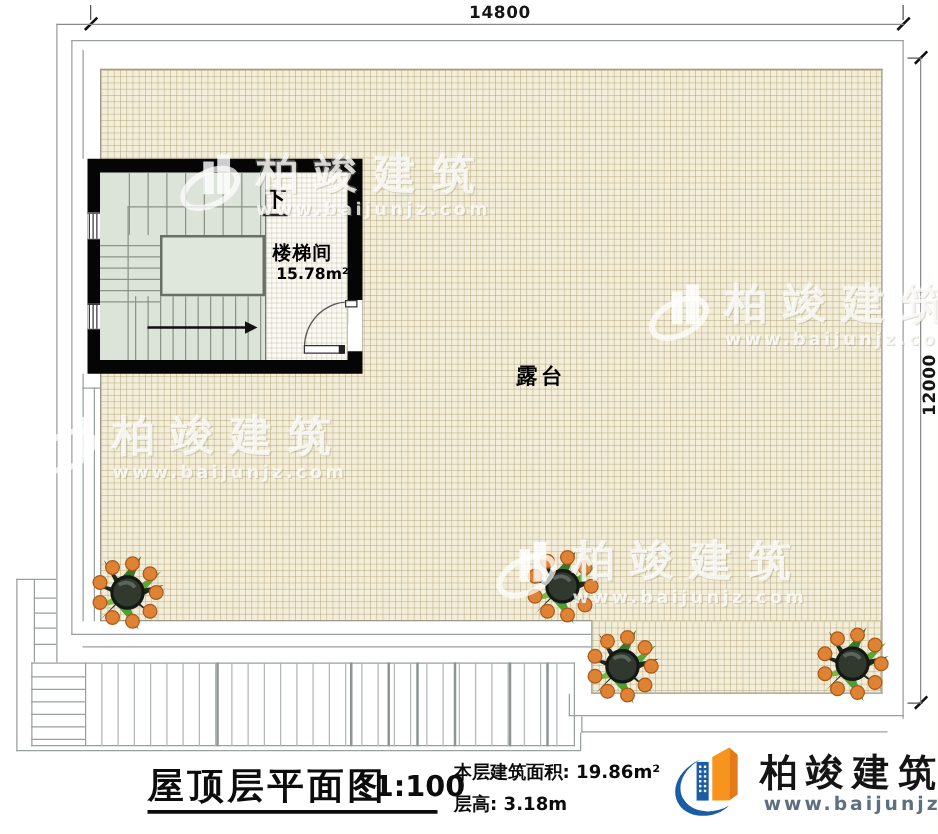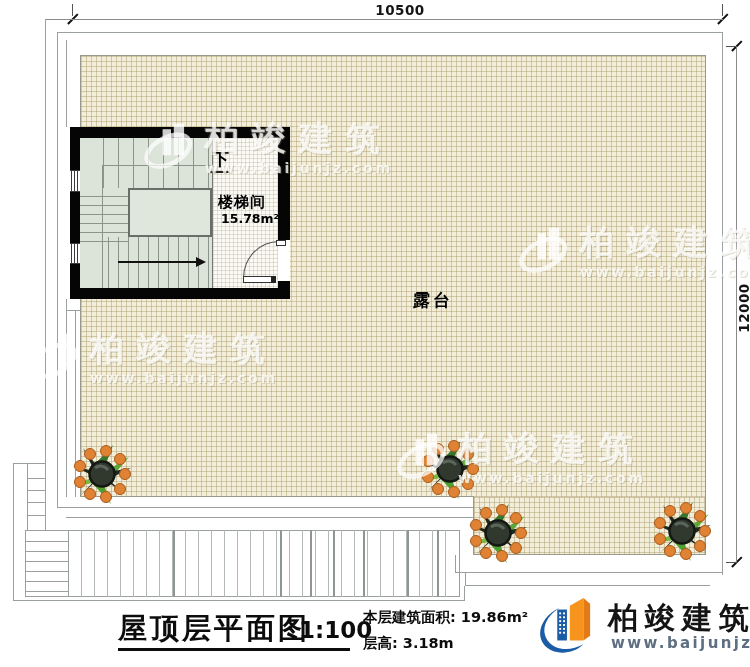--- a/index.html
+++ b/index.html
@@ -94,21 +94,21 @@
           <circle cx="10" cy="41" r="5.5"></circle>
             <circle cx="10" cy="25" r="5.5"></circle>
           <circle cx="20" cy="13" r="5.5"></circle>
             <circle cx="36" cy="10" r="5.5"></circle>
           <circle cx="50" cy="18" r="5.5"></circle>
         </g>
       </symbol>
     </defs>
   </svg>
 
-  <div class="dim-label dim-top-label">10500</div>
+  <div class="dim-label dim-top-label">14800</div>
   <div class="dim-label dim-right-label">12000</div>
   <div class="tick" style="left:66px;top:18px;"></div>
   <div class="tick" style="left:716px;top:18px;"></div>
   <div class="tick" style="left:730px;top:45px;"></div>
   <div class="tick" style="left:730px;top:561px;"></div>
   <div class="seg" style="left:736px;top:46px;width:1px;height:517px;background:#8a8a8a"></div>
 
   <div id="terrace-main" class="terrace"></div>
   <div id="terrace-ext" class="terrace"></div>
   <div id="terrace-label" class="room-label">露台</div>

